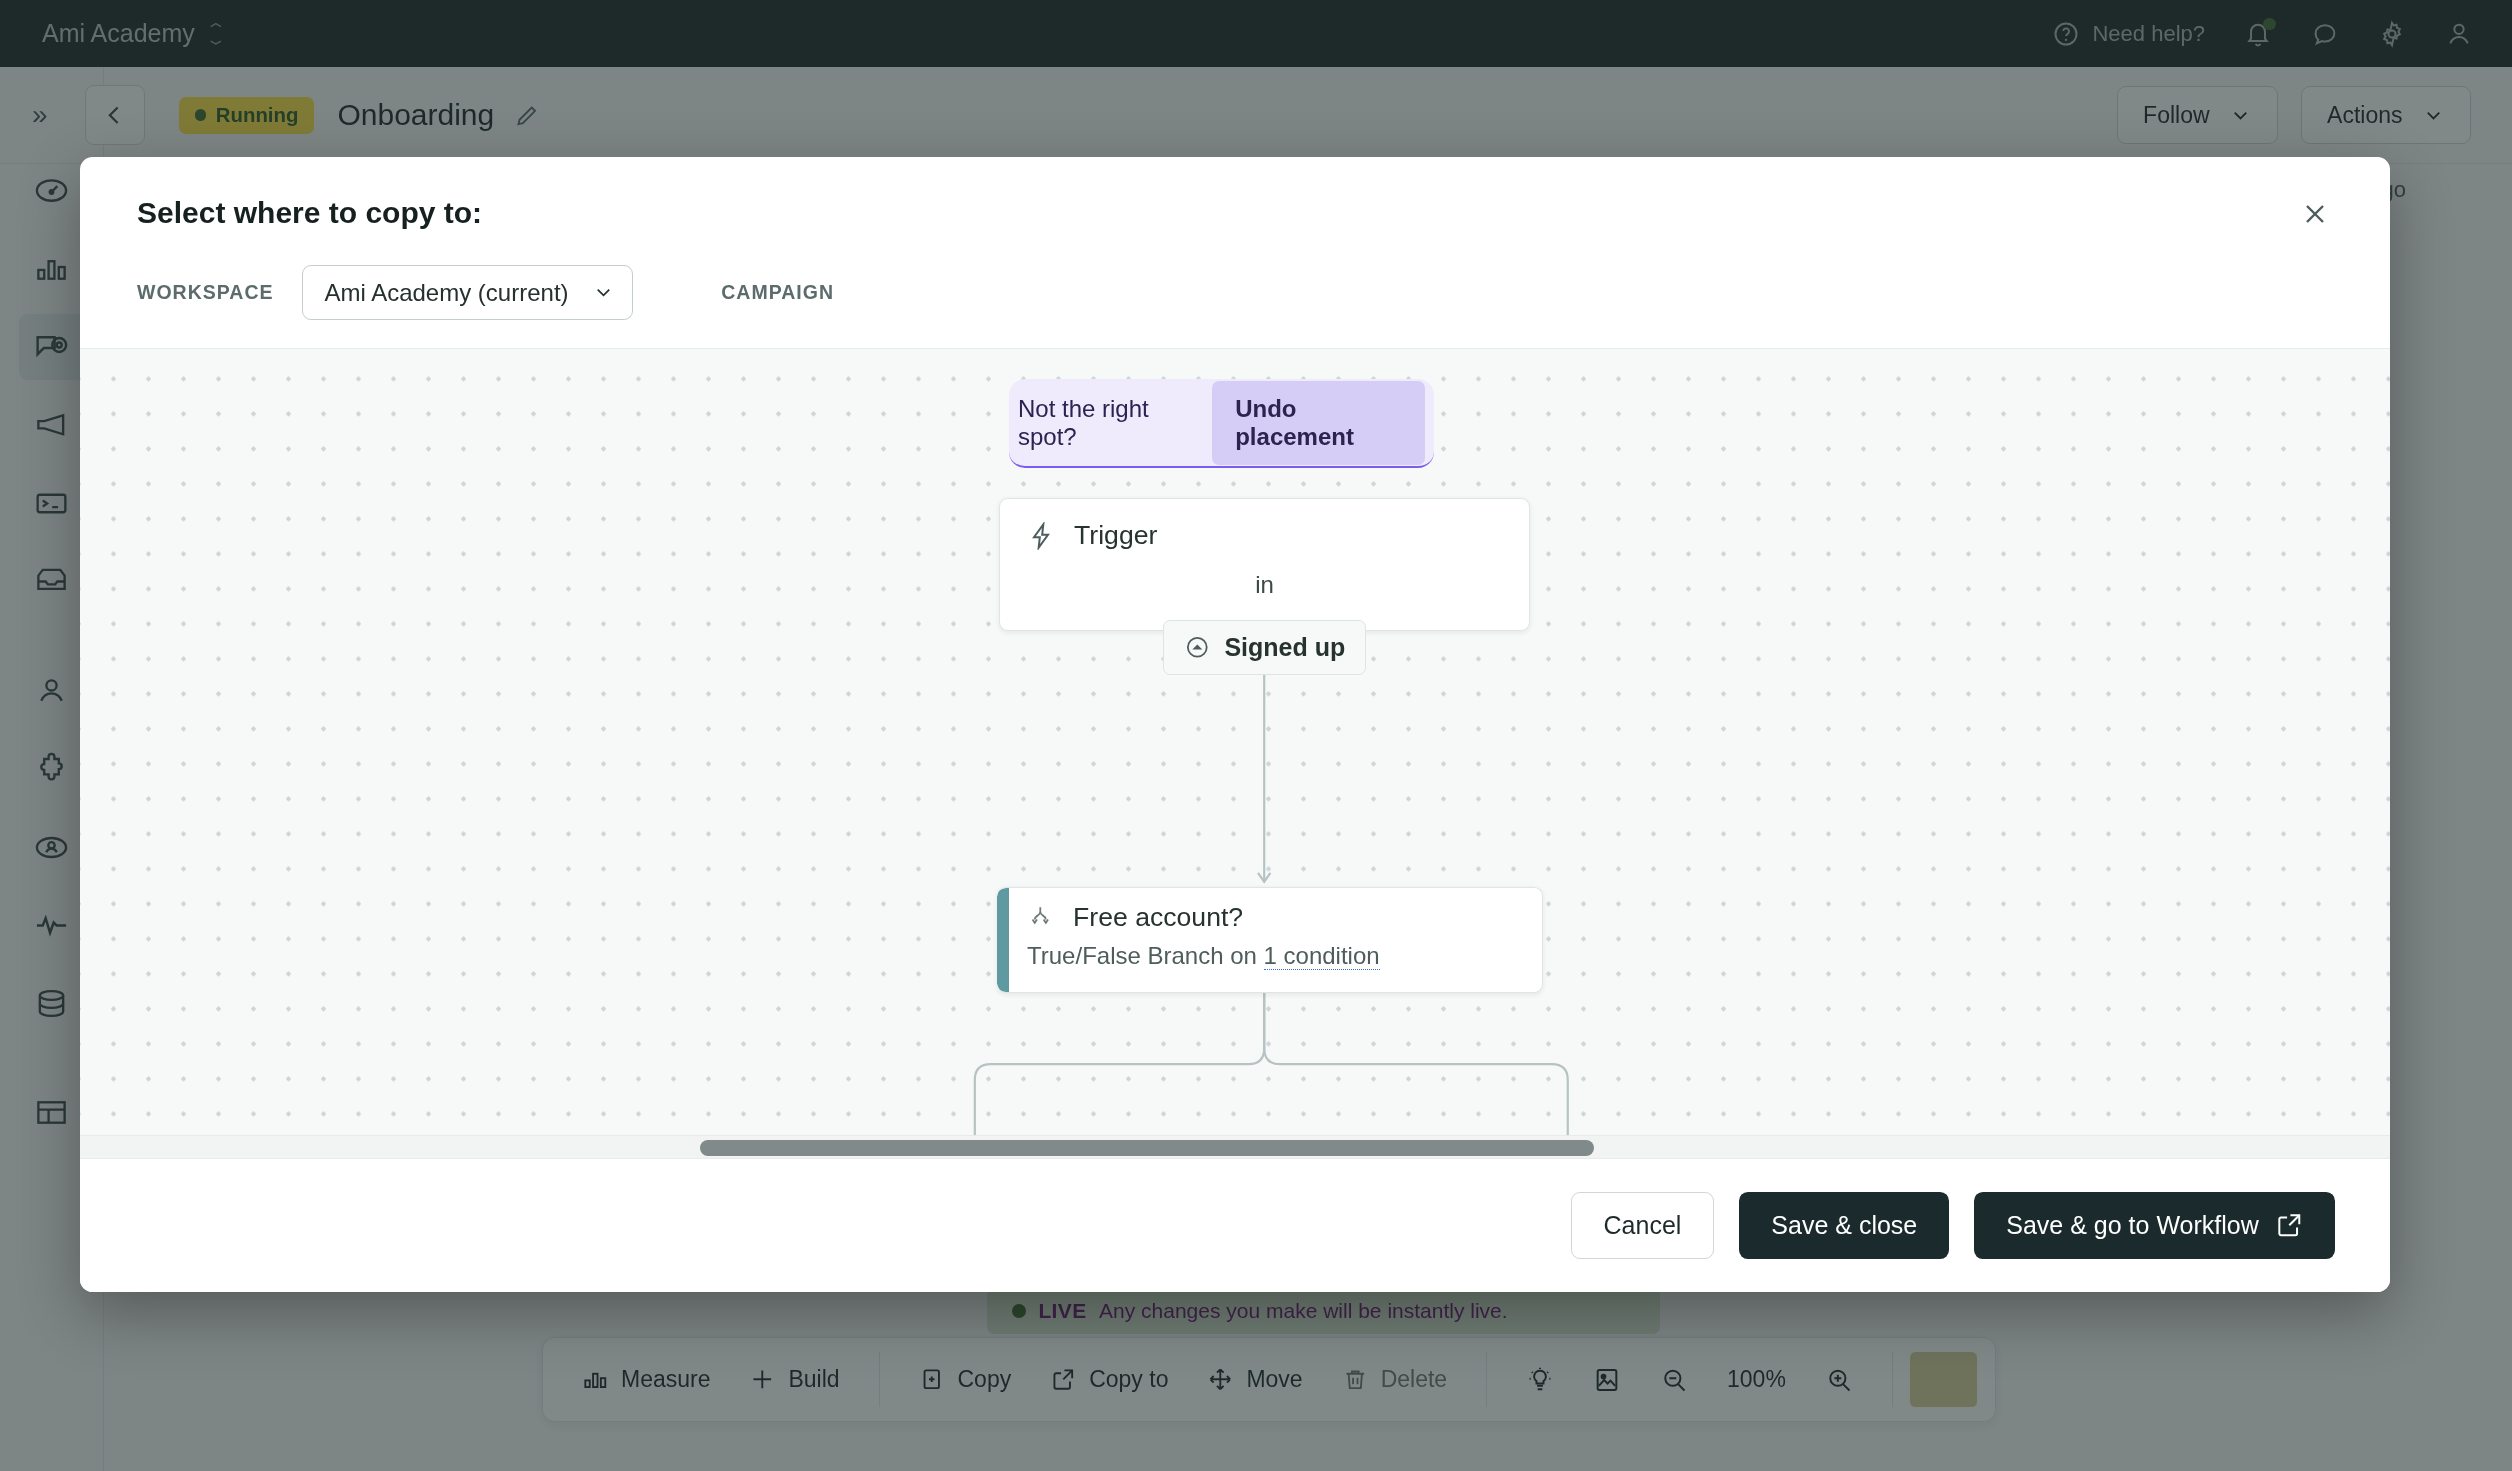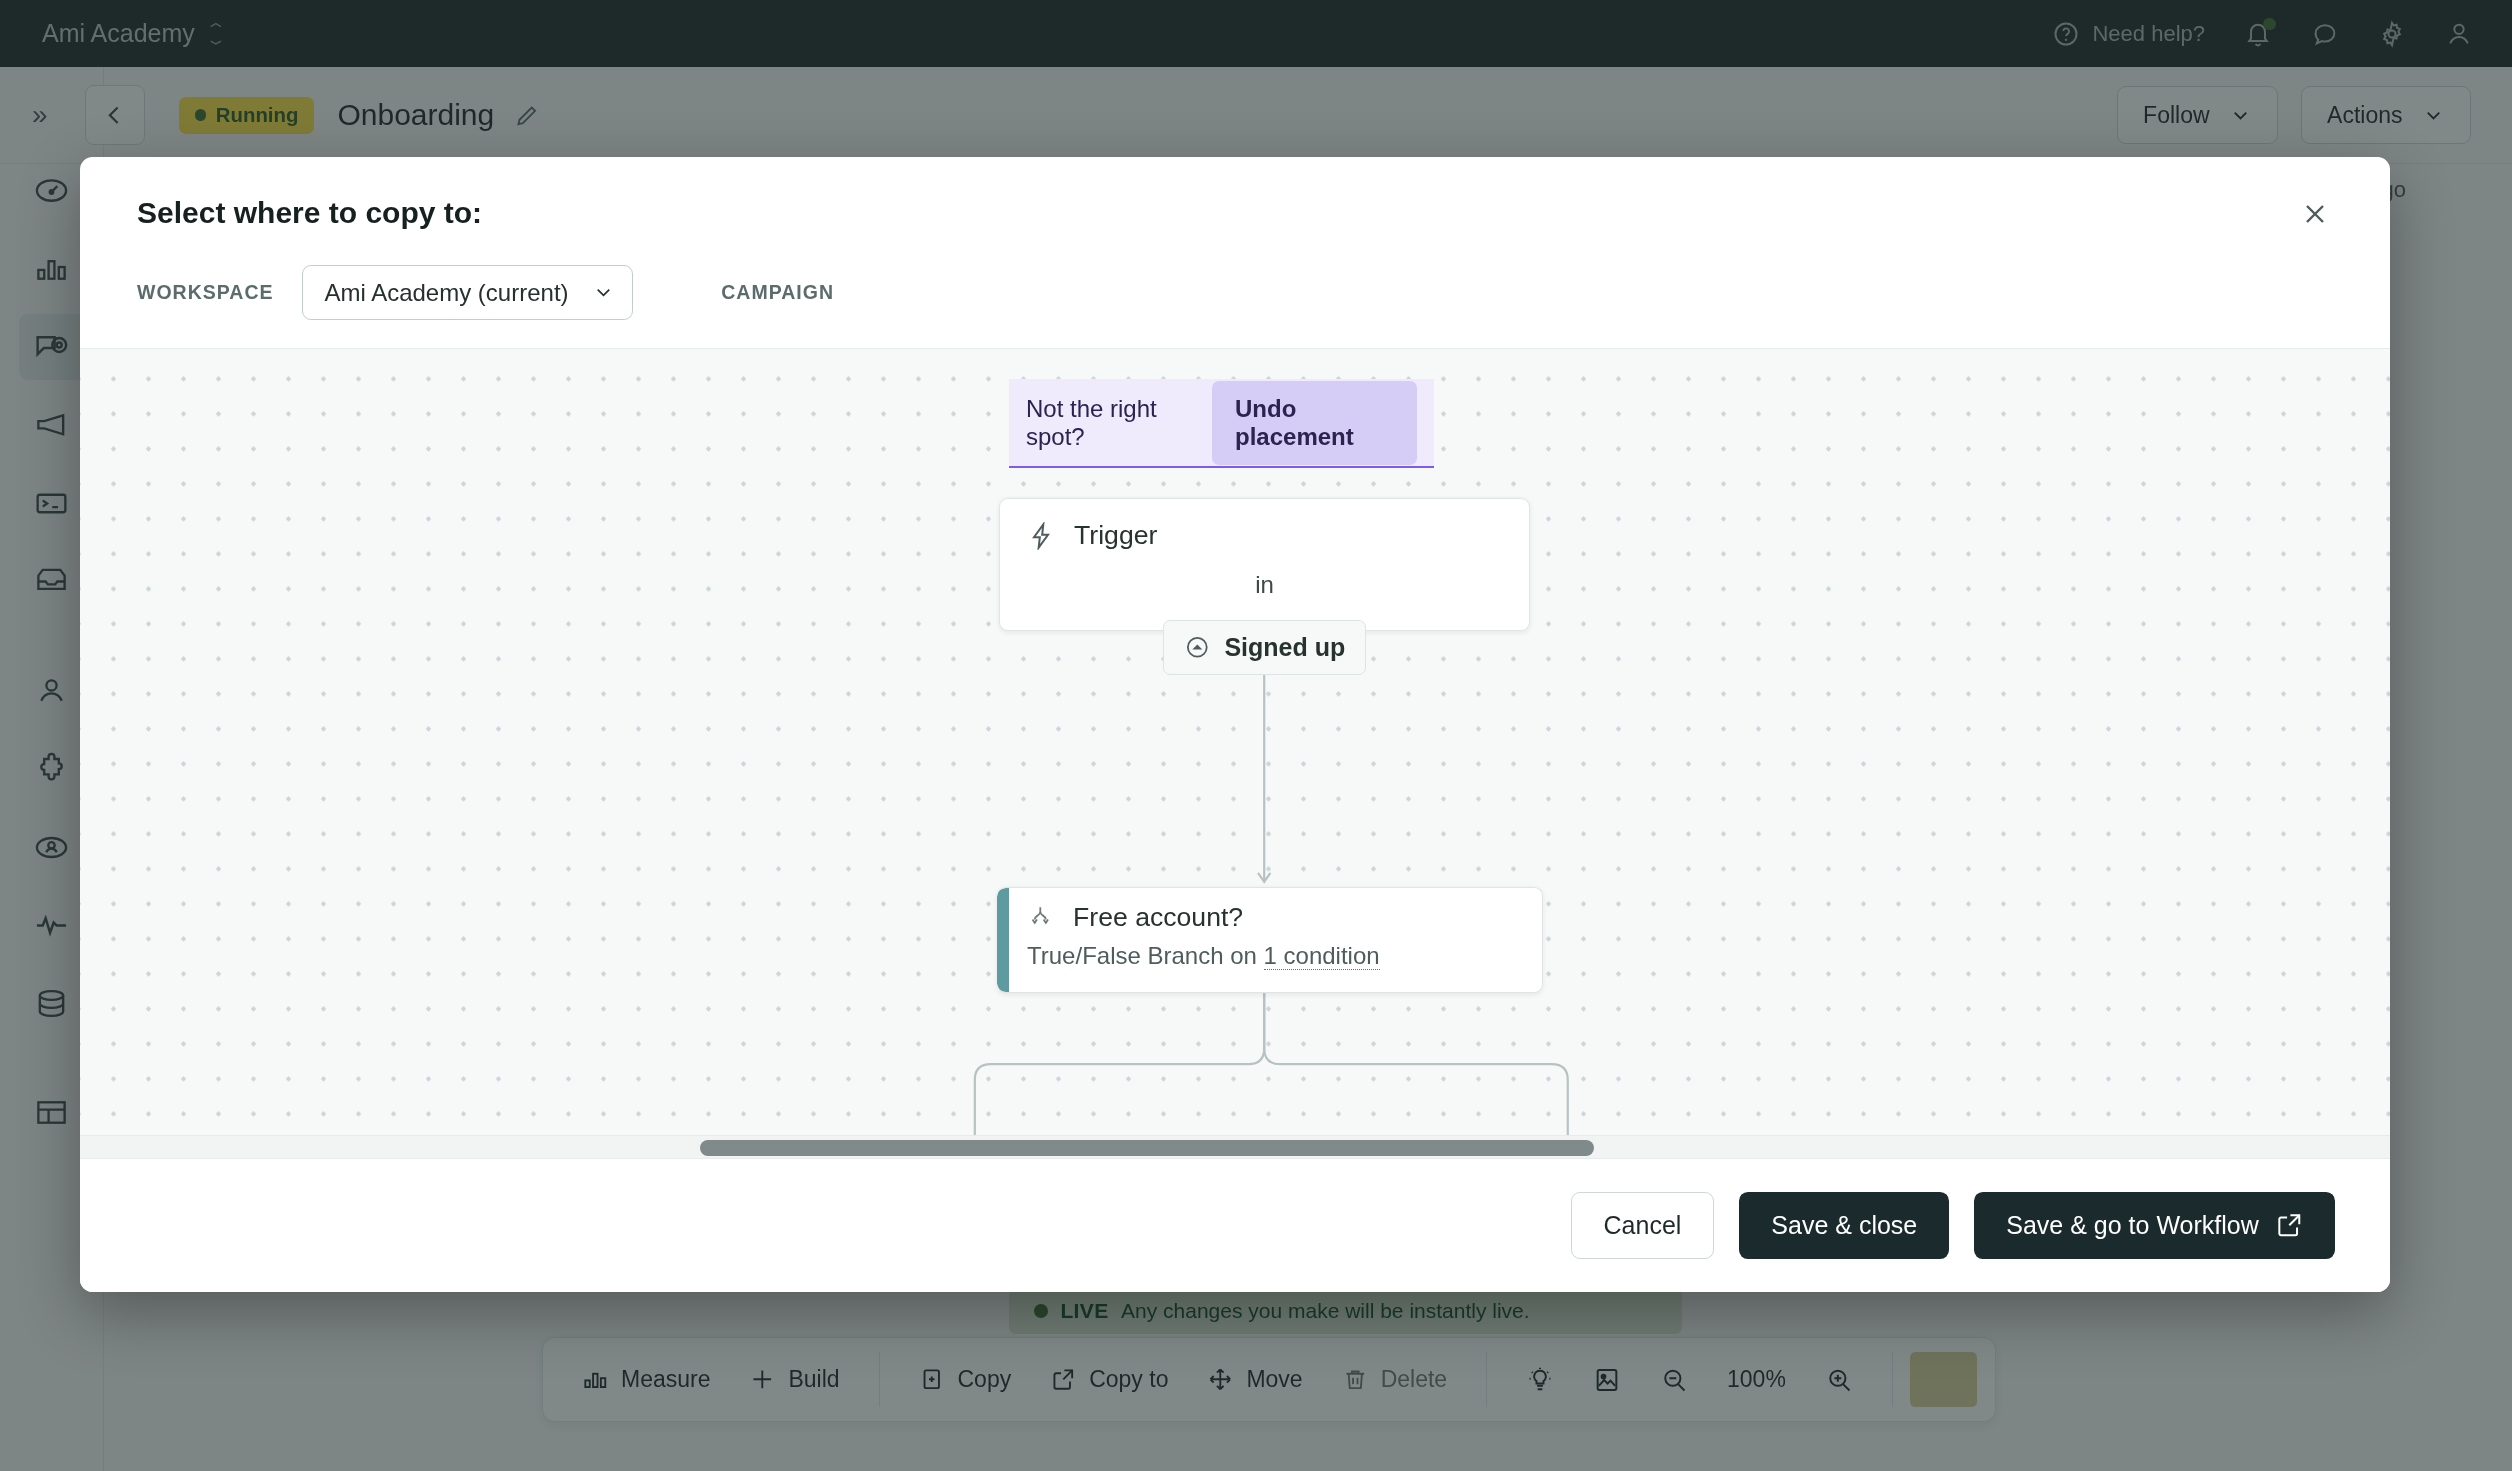--- a/index.html
+++ b/index.html
@@ -61,23 +61,23 @@
     display: flex; flex-direction: column; align-items: center; padding-top: 90px;
   }
   .side-ic {
     width: 66px; height: 66px; margin-bottom: 12.4px; border-radius: 8.9px;
     display: flex; align-items: center; justify-content: center; color: #3b4a4a;
   }
   .side-ic.active { background: #e4eaea; }
   .side-gap { height: 30px; }
 
   .live-banner {
-    position: absolute; left: 1009px; top: 1288px; width: 673px; height: 46px;
+    position: absolute; left: 987px; top: 1288px; width: 673px; height: 46px;
     background: #d7e5d2; border-radius: 7px; display: flex; align-items: center; gap: 12.4px;
-    padding: 0 25px; color: #14532d; font-size: 21px;
+    padding: 0 25px; color: #701a75; font-size: 21px;
   }
   .live-dot { width: 14px; height: 14px; border-radius: 50%; background: #3f6b33; }
   .live-label { font-weight: 700; letter-spacing: 0.4px; }
 
   .bottom-toolbar {
     position: absolute; left: 542px; top: 1337px; height: 85px;
     background: #fff; border: 0.9px solid #e0e6e6; border-radius: 12.4px;
     display: flex; align-items: center; box-shadow: 0 3.5px 14px rgba(0,0,0,.08);
   }
   .tb-group { display: flex; align-items: center; height: 100%; padding: 0 19.5px; }
@@ -120,22 +120,22 @@
     margin-top: 28px; flex: 1; position: relative;
     border-top: 0.9px solid #e6ebeb; border-bottom: 0.9px solid #e6ebeb;
     background-color: #f7f9f9;
     background-image: radial-gradient(circle, #ccd6d8 2.1px, transparent 2.3px);
     background-size: 35px 35px; background-position: 16px 12.4px;
     overflow: hidden;
   }
 
   .undo-banner {
     position: absolute; left: 929px; top: 30px; width: 425px; height: 89px;
-    background: #efeafc; border-bottom: 2.7px solid #7c5cf0; border-radius: 0;
-    display: flex; align-items: center; padding: 0 17px; gap: 19px;
+    background: #efeafc; border-bottom: 2.7px solid #7c5cf0; border-radius: 16px;
+    display: flex; align-items: center; padding: 0 9px; gap: 19px;
   }
   .undo-text { font-size: 24px; color: #2b2450; }
   .undo-btn {
     background: #d6cdf7; color: #2b2450; font-weight: 700; font-size: 24px;
     border-radius: 7px; padding: 14px 23px;
   }
 
   .node {
     position: absolute; background: #fff; border: 0.9px solid #dfe5e5; border-radius: 8.9px;
     box-shadow: 0 1.8px 5.3px rgba(30,42,42,.08);

